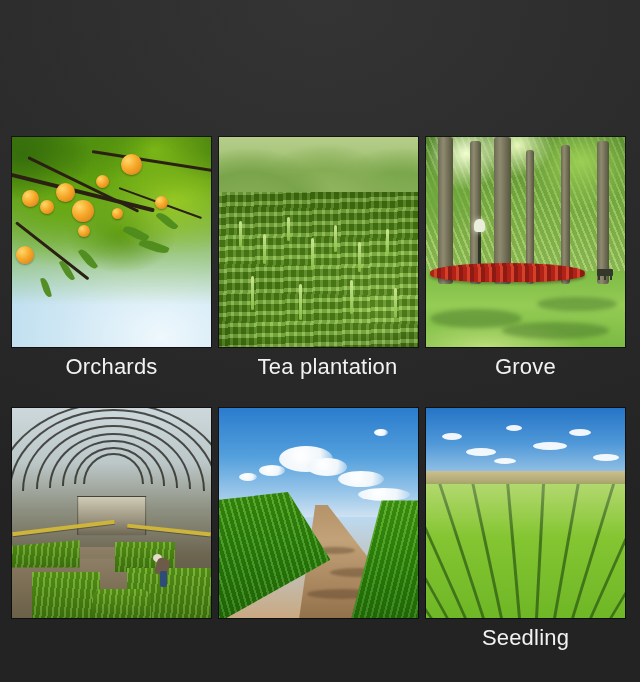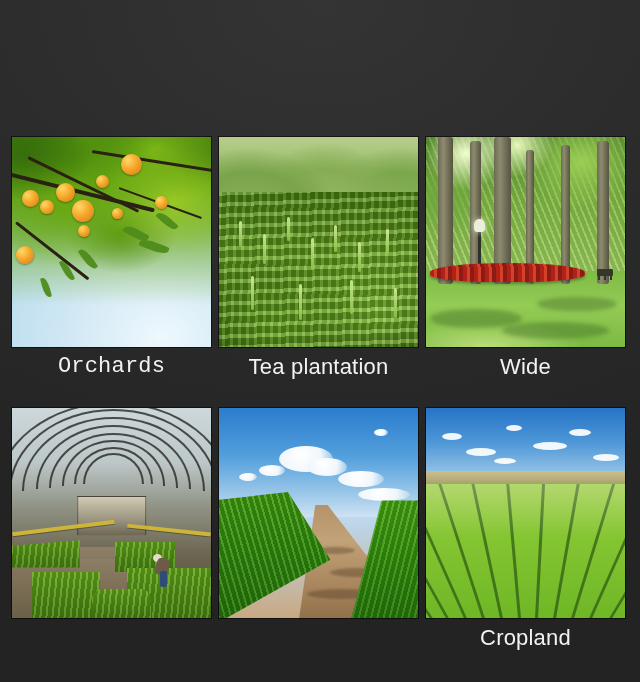--- a/index.html
+++ b/index.html
@@ -16,27 +16,27 @@
   }
   .title{
     position:absolute;left:18px;top:42px;
     font-size:43px;line-height:52px;font-weight:bold;
     color:#f7f7f7;letter-spacing:-0.5px;white-space:nowrap;
   }
   .grid{position:absolute;left:0;top:132px;width:640px;}
   .row{position:relative;height:271px;}
   .cell{position:absolute;top:5px;width:199px;height:210px;overflow:hidden;
         box-shadow:0 0 0 1px rgba(0,0,0,.55);}
-  .c0{left:12px;font-family:Liberation Mono, monospace;}
+  .c0{left:12px;}
   .c1{left:219px;}
   .c2{left:426px;}
   .cap{position:absolute;top:222px;width:199px;text-align:center;
        font-size:22px;color:#f2f2f2;letter-spacing:.2px;}
   .cap.c0{left:12px;}
-  .cap.c1{left:219px;}
+  .cap.c1{left:228px;}
   .cap.c2{left:426px;}
   .art{position:absolute;inset:0;}
 
   
   .orch{background:linear-gradient(165deg,#cfe6f2 0%,#dff0f8 42%,#eaf5fb 100%);}
   .orch .sky{position:absolute;inset:0;
     background:radial-gradient(90% 70% at 75% 95%,#eef8fd 0%,#cfe7f4 55%,#b9dcee 100%);}
   .orch .canopy{position:absolute;left:-10%;top:-12%;width:130%;height:92%;
     background:
       radial-gradient(38% 34% at 12% 22%,#3c6b18 0%,rgba(60,107,24,0) 70%),
@@ -247,21 +247,21 @@
           <div class="lamp-head" style="left:24.2%;top:39%;"></div>
           <div class="bench" style="left:30%;top:62%;width:20px;"></div>
           <div class="bench" style="left:56%;top:63%;width:17px;"></div>
           <div class="bench" style="left:86%;top:63%;width:16px;"></div>
           <div class="flowerbed"></div>
           <div class="shadow" style="left:2%;top:82%;width:46%;height:9%;"></div>
           <div class="shadow" style="left:38%;top:88%;width:54%;height:8%;"></div>
           <div class="shadow" style="left:56%;top:76%;width:40%;height:7%;"></div>
         </div>
       </div>
-      <div class="cap c2">Wide</div>
+      <div class="cap c2">Grove</div>
     </div>
 
     <div class="row">
 
       <div class="cell c0">
         <div class="art gh">
           <div class="tunnel"></div>
           <div class="ribs">
             <div class="rib" style="left:-2%;top:4%;width:104%;height:58%;"></div>
             <div class="rib" style="left:4%;top:9%;width:92%;height:52%;"></div>
@@ -335,17 +335,17 @@
               <div class="r" style="left:55%;width:3px;height:100%;transform:skewX(-3deg);"></div>
               <div class="r" style="left:64%;width:3px;height:100%;transform:skewX(-10deg);"></div>
               <div class="r" style="left:73%;width:3px;height:100%;transform:skewX(-17deg);"></div>
               <div class="r" style="left:82%;width:3px;height:100%;transform:skewX(-24deg);"></div>
               <div class="r" style="left:92%;width:3px;height:100%;transform:skewX(-31deg);"></div>
             </div>
           </div>
           <div class="glow"></div>
         </div>
       </div>
-      <div class="cap c2">Cropland</div>
+      <div class="cap c2">Seedling</div>
     </div>
 
   </div>
 </div>
 
 </body></html>

